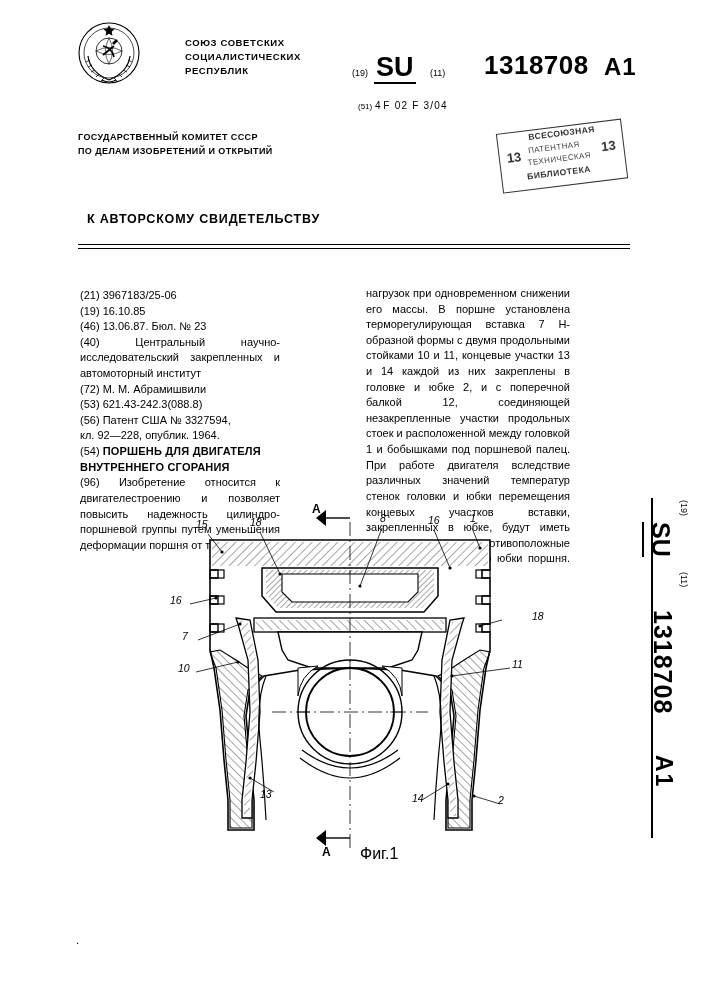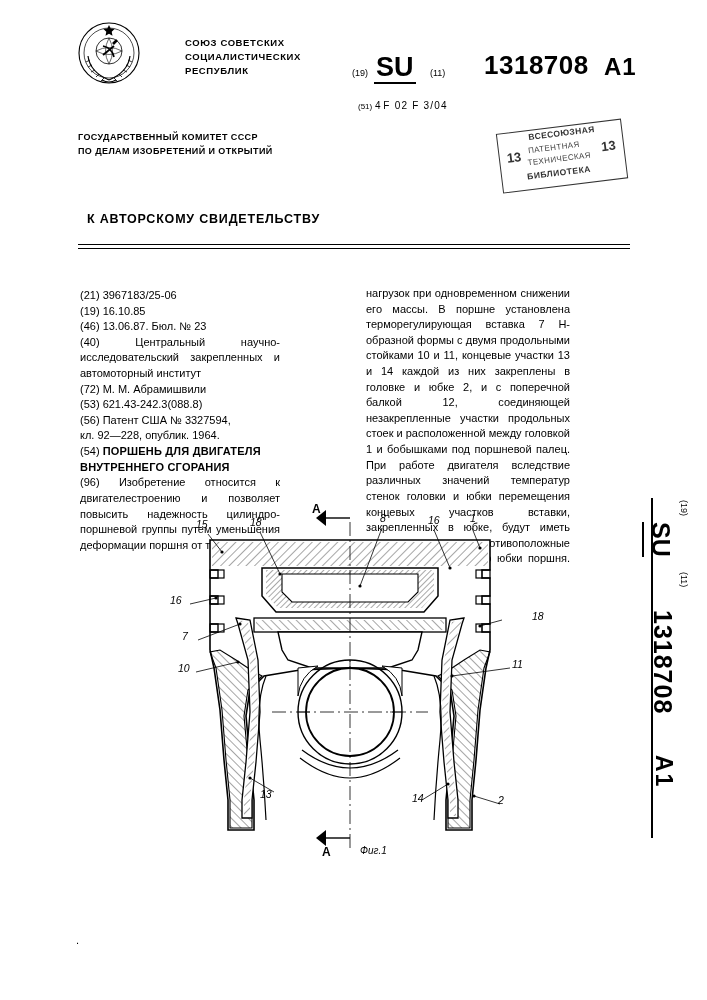--- a/index.html
+++ b/index.html
@@ -252,22 +252,21 @@
   
   .figure {
     position: absolute;
     left: 150px; top: 500px;
     width: 400px;
     height: 380px;
   }
   .fig-caption {
     position: absolute;
     left: 360px; top: 845px;
-    font-size: 10px;
-    font-style: italic;
+    font-size: 16px;
   }
   .lead {
     position: absolute;
     font-size: 10.5px;
     font-style: italic;
   }
   .mark-A {
     position: absolute;
     font-size: 12px;
     font-weight: bold;

